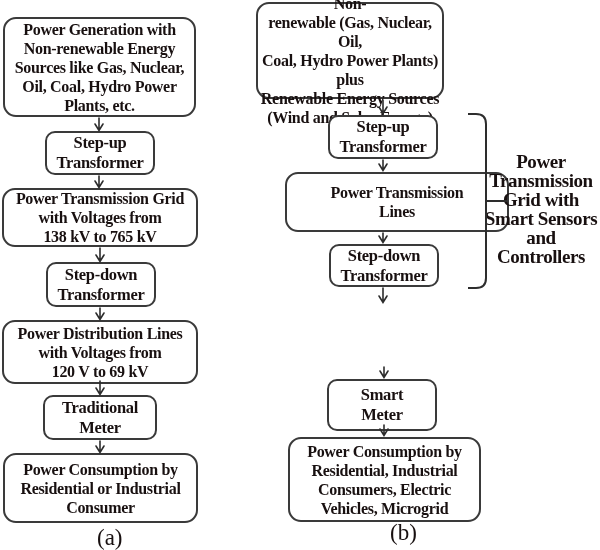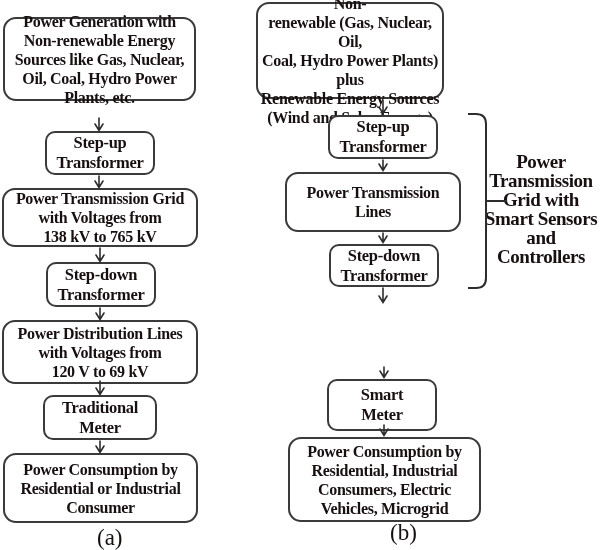--- a/index.html
+++ b/index.html
@@ -52,21 +52,21 @@
     position: absolute;
     left: 0; top: 0;
     pointer-events: none;
   }
 </style>
 </head>
 <body>
 
 <div class="canvas">
 
-  <div class="box" style="left:3px; top:17px; width:193px; height:84px;">Power Generation with
+  <div class="box" style="left:3px; top:17px; width:193px; height:100px;">Power Generation with
 Non-renewable Energy
 Sources like Gas, Nuclear,
 Oil, Coal, Hydro Power
 Plants, etc.</div>
 
   <div class="box small" style="left:45px; top:131px; width:110px; height:44px;">Step-up
 Transformer</div>
 
   <div class="box" style="left:2px; top:188px; width:196px; height:59px;">Power Transmission Grid
 with Voltages from
@@ -90,21 +90,21 @@
 
   <div class="box" style="left:256px; top:2px; width:188px; height:97px;">Power Generation with Non-
 renewable (Gas, Nuclear, Oil,
 Coal, Hydro Power Plants) plus
 Renewable Energy Sources
 (Wind and Solar Energy)</div>
 
   <div class="box small" style="left:328px; top:115px; width:110px; height:44px;">Step-up
 Transformer</div>
 
-  <div class="box" style="left:285px; top:172px; width:176px; height:60px;">Power Transmission
+  <div class="box" style="left:285px; top:172px; width:224px; height:60px;">Power Transmission
 Lines</div>
 
   <div class="box small" style="left:329px; top:244px; width:110px; height:43px;">Step-down
 Transformer</div>
 
 
   <div class="box small" style="left:327px; top:379px; width:110px; height:52px;">Smart
 Meter</div>
 
   <div class="box" style="left:288px; top:437px; width:193px; height:85px;">Power Consumption by

